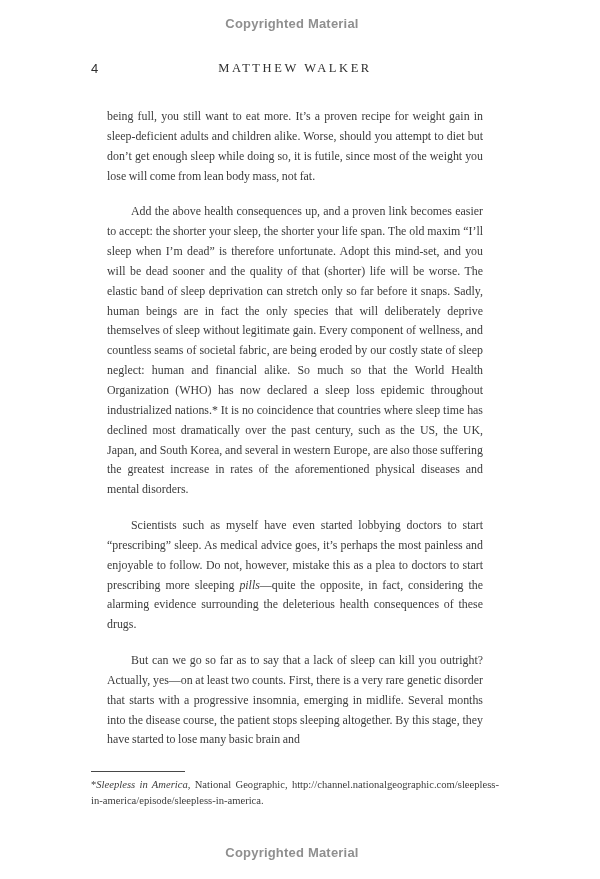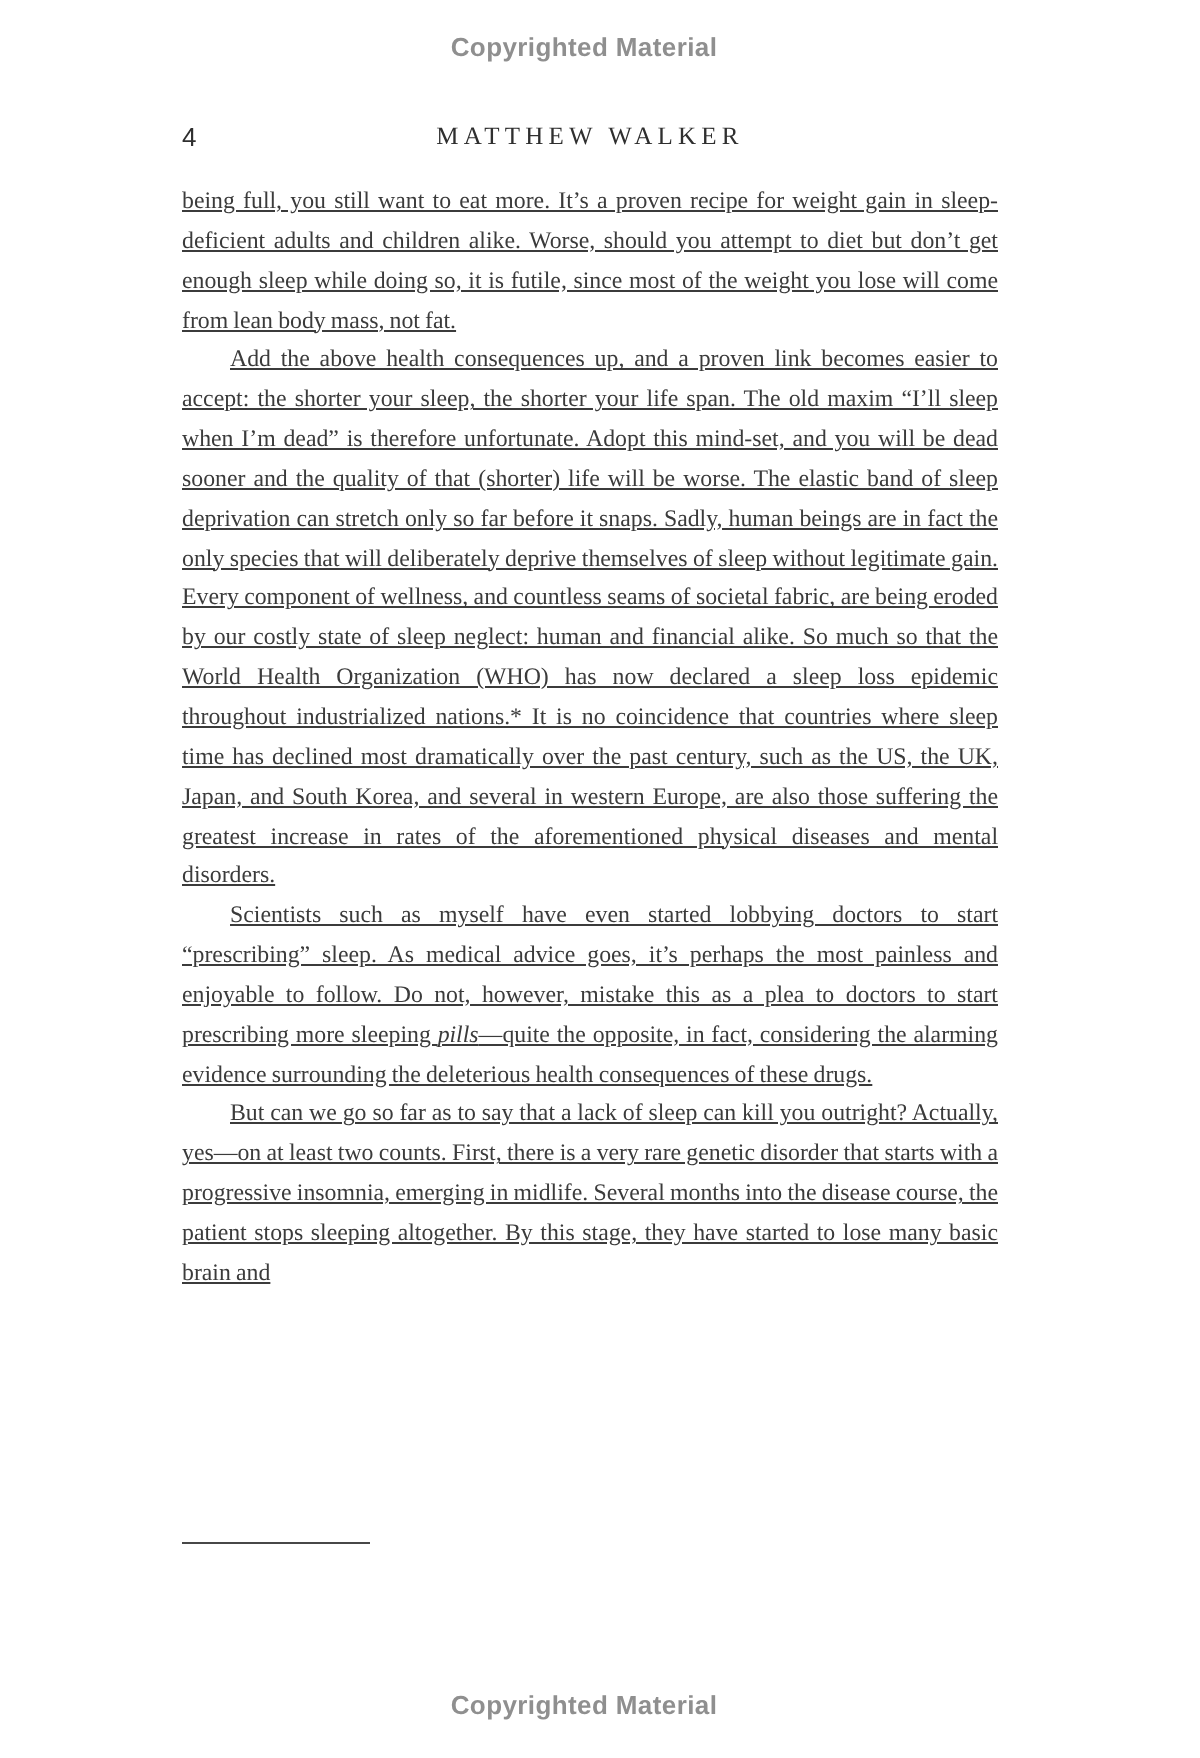--- a/index.html
+++ b/index.html
@@ -57,21 +57,21 @@
     top: 91px;
     left: 91px;
     width: 408px;
     font-family: "Liberation Serif", serif;
     font-size: 11.9px;
     line-height: 19.85px;
     color: #3b3b3b;
     text-align: justify;
     word-spacing: -0.4px;
   }
-  .para { margin: 0; text-decoration: underline; }
+  .para { margin: 16px; }
   .para.indent { text-indent: 24px; }
 
   .footnote {
     position: absolute;
     left: 91px;
     top: 771px;
     width: 408px;
     font-family: "Liberation Serif", serif;
     font-size: 10.6px;
     line-height: 15.6px;
@@ -99,17 +99,18 @@
 
   <div class="body-text">
       <p class="para"><span>being full, you still want to eat more. It’s a proven recipe for weight gain in sleep-deficient adults and children alike. Worse, should you attempt to diet but don’t get enough sleep while doing so, it is futile, since most of the weight you lose will come from lean body mass, not fat.</span></p>
       <p class="para indent"><span>Add the above health consequences up, and a proven link becomes easier to accept: the shorter your sleep, the shorter your life span. The old maxim “I’ll sleep when I’m dead” is therefore unfortunate. Adopt this mind-set, and you will be dead sooner and the quality of that (shorter) life will be worse. The elastic band of sleep depri­vation can stretch only so far before it snaps. Sadly, human beings are in fact the only species that will deliberately deprive themselves of sleep without legitimate gain. Every component of wellness, and countless seams of societal fabric, are being eroded by our costly state of sleep neglect: human and financial alike. So much so that the World Health Organization (WHO) has now declared a sleep loss epidemic throughout industrialized nations.* It is no coincidence that countries where sleep time has declined most dramatically over the past century, such as the US, the UK, Japan, and South Korea, and several in western Europe, are also those suffering the greatest increase in rates of the aforementioned physical diseases and mental disorders.</span></p>
       <p class="para indent"><span>Scientists such as myself have even started lobbying doctors to start “prescribing” sleep. As medical advice goes, it’s perhaps the most pain­less and enjoyable to follow. Do not, however, mistake this as a plea to doctors to start prescribing more sleeping </span><i>pills</i><span>—quite the opposite, in fact, considering the alarming evidence surrounding the deleterious health consequences of these drugs.</span></p>
       <p class="para indent"><span>But can we go so far as to say that a lack of sleep can kill you outright? Actually, yes—on at least two counts. First, there is a very rare genetic disorder that starts with a progressive insomnia, emerging in midlife. Several months into the disease course, the patient stops sleeping alto­gether. By this stage, they have started to lose many basic brain and</span></p>
     </div>
 
   <div class="footnote">
     <div class="footnote-rule"></div>
+    <div><span>*</span><i>Sleepless in America</i><span>, National Geographic, http://channel.nationalgeographic.com/sleepless-in-america/episode/sleepless-in-america.</span></div>
   </div>
 
   <div class="banner bottom">Copyrighted Material</div>
 
 </div>
 
 </body></html>

